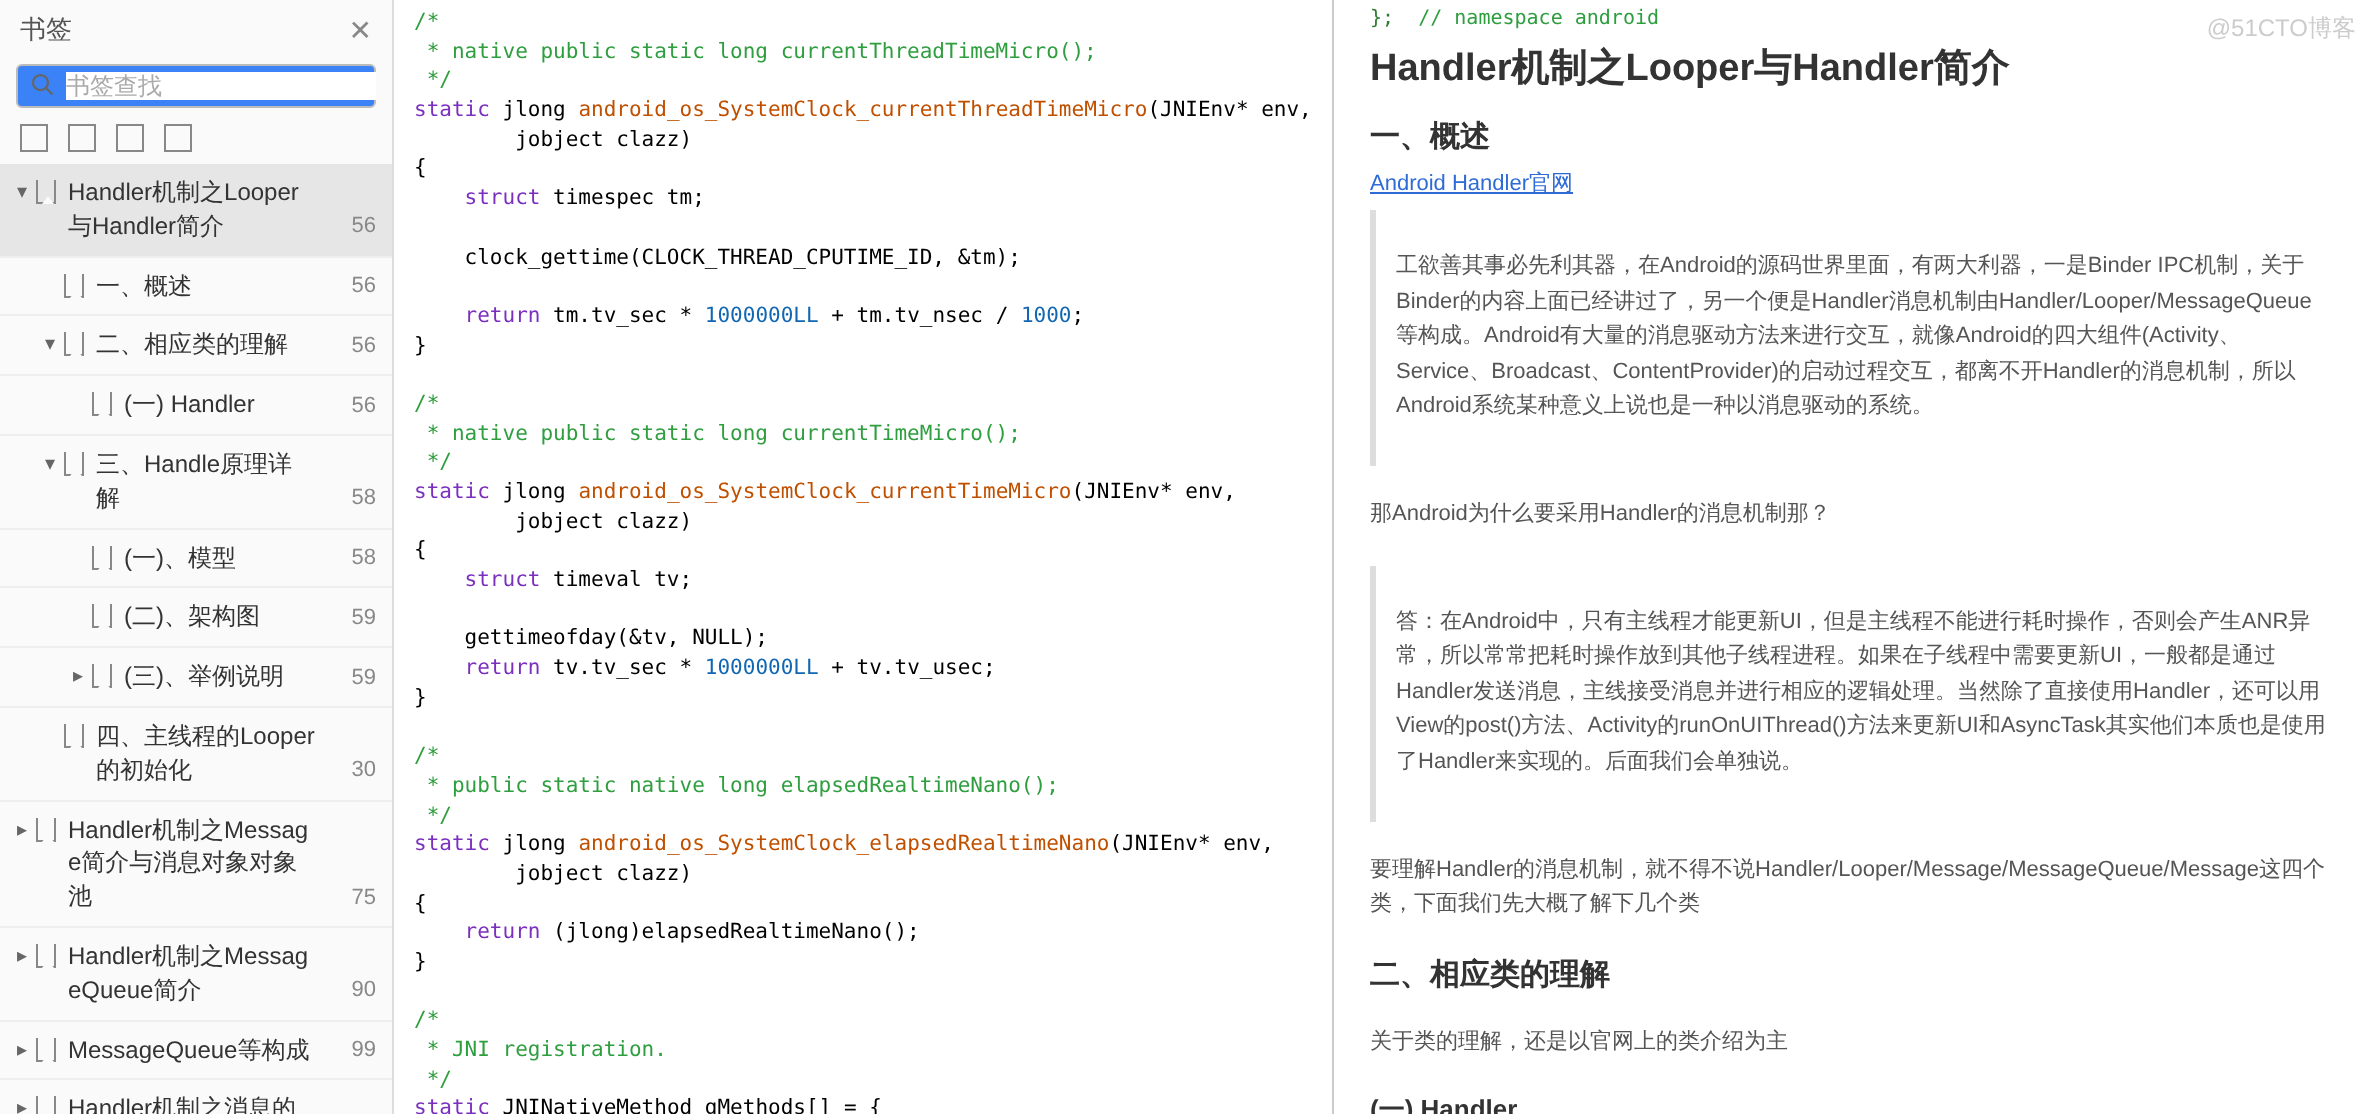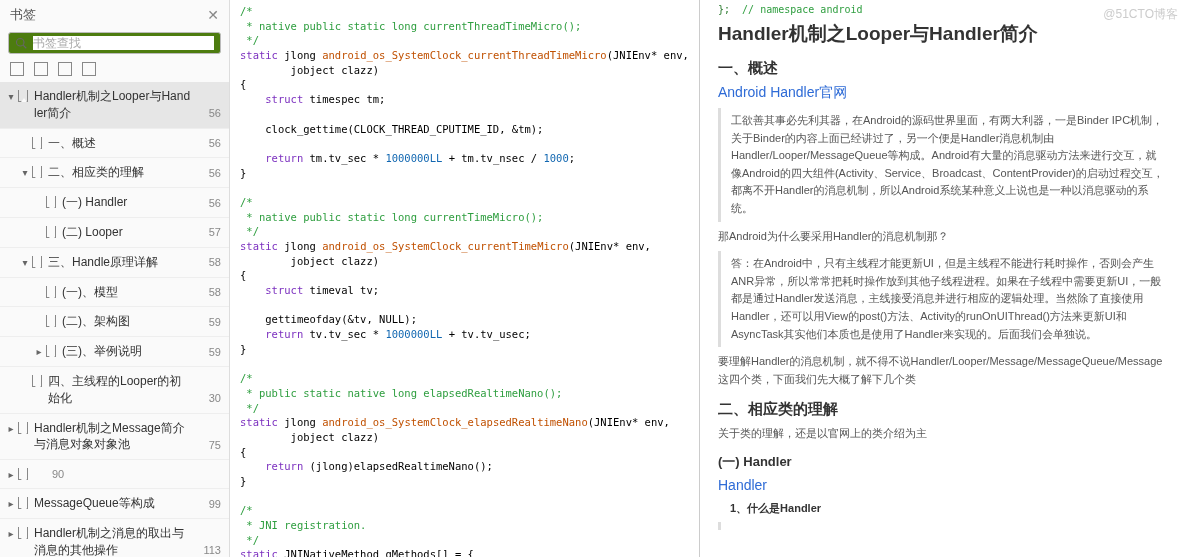--- a/index.html
+++ b/index.html
@@ -1,21 +1,21 @@
 <!DOCTYPE html>
 <html><head>
 <meta charset="utf-8">
 <style>
 *{box-sizing:border-box;margin:0;padding:0}
 body{font-family:"Microsoft YaHei","PingFang SC",Arial,sans-serif;font-size:12px;color:#333;width:1184px;height:557px;overflow:hidden;display:flex;background:#fff}
-.sidebar{width:230px;border-right:1px solid #ddd;display:flex;flex-direction:column;background:#fafafa}
+.sidebar{width:197px;border-right:1px solid #ddd;display:flex;flex-direction:column;background:#fafafa}
 .sb-head{display:flex;align-items:center;justify-content:space-between;padding:6px 10px 4px;color:#555;font-size:13px}
 .close-x{font-size:14px;color:#888;cursor:pointer}
 .search-wrap{padding:4px 8px}
-.search-box{display:flex;align-items:center;border:1px solid #bbb;border-radius:3px;background:#4d7c0f;padding:3px 6px}
+.search-box{display:flex;align-items:flex-start;border:1px solid #bbb;border-radius:3px;background:#3b82f6;padding:3px 6px}
 .search-box svg{width:12px;height:12px;flex:none}
 .search-box input{border:none;outline:none;flex:1;margin-left:6px;font-size:12px;color:#333}
 .search-box input::placeholder{color:#aaa}
 .toolbar{display:flex;gap:10px;padding:4px 10px 6px;color:#777}
 .tool-ic{width:14px;height:14px;border:1px solid #888;display:inline-block}
 .tree{flex:1;overflow:auto;padding-bottom:8px}
 .tree-item{display:flex;align-items:flex-start;padding:6px 8px 6px 6px;border-bottom:1px solid #eee;cursor:pointer;line-height:1.4;position:relative}
 .tree-item.sel{background:#e6e6e6}
 .chev{width:10px;text-align:center;color:#666;margin-right:2px;font-size:10px;margin-top:2px}
 .chev.none{visibility:hidden}
@@ -34,22 +34,22 @@
 .tp{color:#1167b1}
 .fn{color:#c05000}
 
 .article{flex:1;overflow:auto;padding:4px 18px 10px 18px;position:relative}
 .watermark{position:absolute;right:6px;top:6px;color:#ccc;font-size:12px}
 .tiny-top{color:#2e7d32;font-family:Consolas,monospace;font-size:10px;margin-bottom:0}
 .tiny-top .cm2{color:#2e9e3f}
 h1{font-size:19px;font-weight:700;margin:6px 0 8px}
 h2{font-size:15px;font-weight:700;margin:12px 0 6px}
 h3{font-size:13px;font-weight:700;margin:10px 0 6px}
-.lnk{color:#2e6bd6;font-size:14px}
-.para{font-size:11px;color:#555;line-height:1.6;margin:0 0}
+.lnk{color:#2e6bd6;text-decoration:underline;font-size:11px}
+.para{font-size:11px;color:#555;line-height:1.6;margin:16px 0}
 .quote{border-left:3px solid #ddd;padding:4px 0 4px 10px;margin:6px 0}
 .sub-b{font-size:11px;font-weight:700;margin:8px 12px 4px}
 </style>
 </head>
 <body>
 
 <div class="sidebar">
   <div class="sb-head">
     <span>书签</span>
     <span class="close-x">✕</span>
@@ -87,26 +87,20 @@
         <span class="bk"></span>
         <span class="lbl">二、相应类的理解</span>
         <span class="pg">56</span>
       </div>
       <div class="tree-item d3">
         <span class="chev none">▸</span>
         <span class="bk"></span>
         <span class="lbl">(一) Handler</span>
         <span class="pg">56</span>
       </div>
-      <div class="tree-item d3">
-        <span class="chev none">▸</span>
-        <span class="bk"></span>
-        <span class="lbl">(二) Looper</span>
-        <span class="pg">57</span>
-      </div>
       <div class="tree-item d2">
         <span class="chev ">▾</span>
         <span class="bk"></span>
         <span class="lbl">三、Handle原理详解</span>
         <span class="pg">58</span>
       </div>
       <div class="tree-item d3">
         <span class="chev none">▸</span>
         <span class="bk"></span>
         <span class="lbl">(一)、模型</span>
@@ -132,20 +126,21 @@
       </div>
       <div class="tree-item d1">
         <span class="chev ">▸</span>
         <span class="bk"></span>
         <span class="lbl">Handler机制之Message简介与消息对象对象池</span>
         <span class="pg">75</span>
       </div>
       <div class="tree-item d1">
         <span class="chev ">▸</span>
         <span class="bk"></span>
+        <span class="lbl">Handler机制之MessageQueue简介</span>
         <span class="pg">90</span>
       </div>
       <div class="tree-item d1">
         <span class="chev ">▸</span>
         <span class="bk"></span>
         <span class="lbl">MessageQueue等构成</span>
         <span class="pg">99</span>
       </div>
       <div class="tree-item d1">
         <span class="chev ">▸</span>

